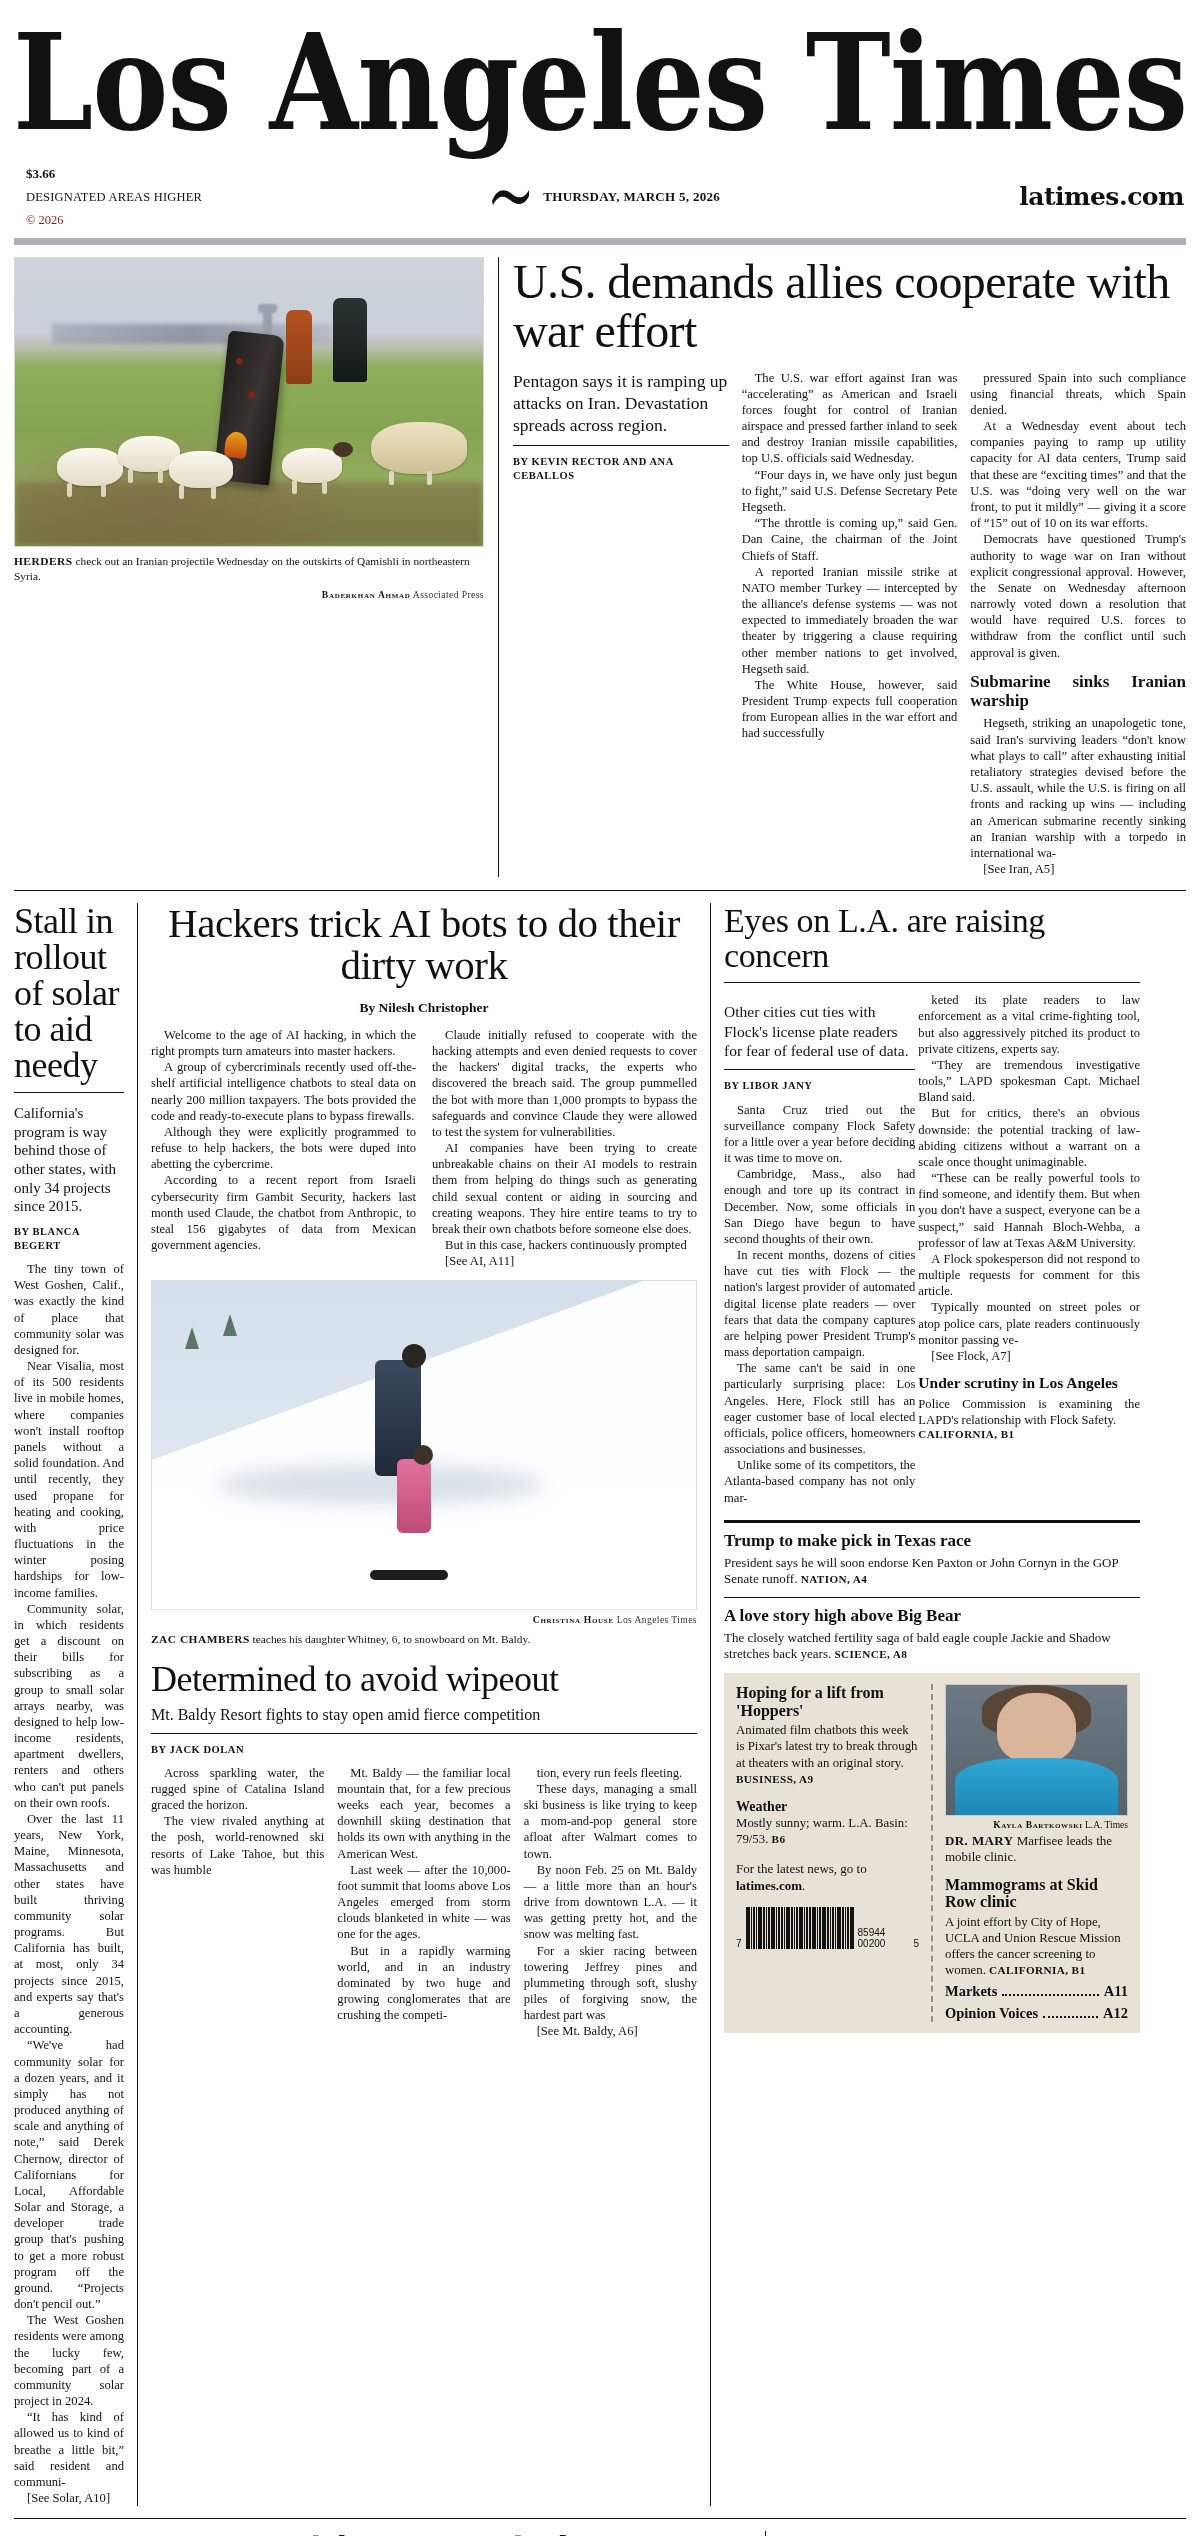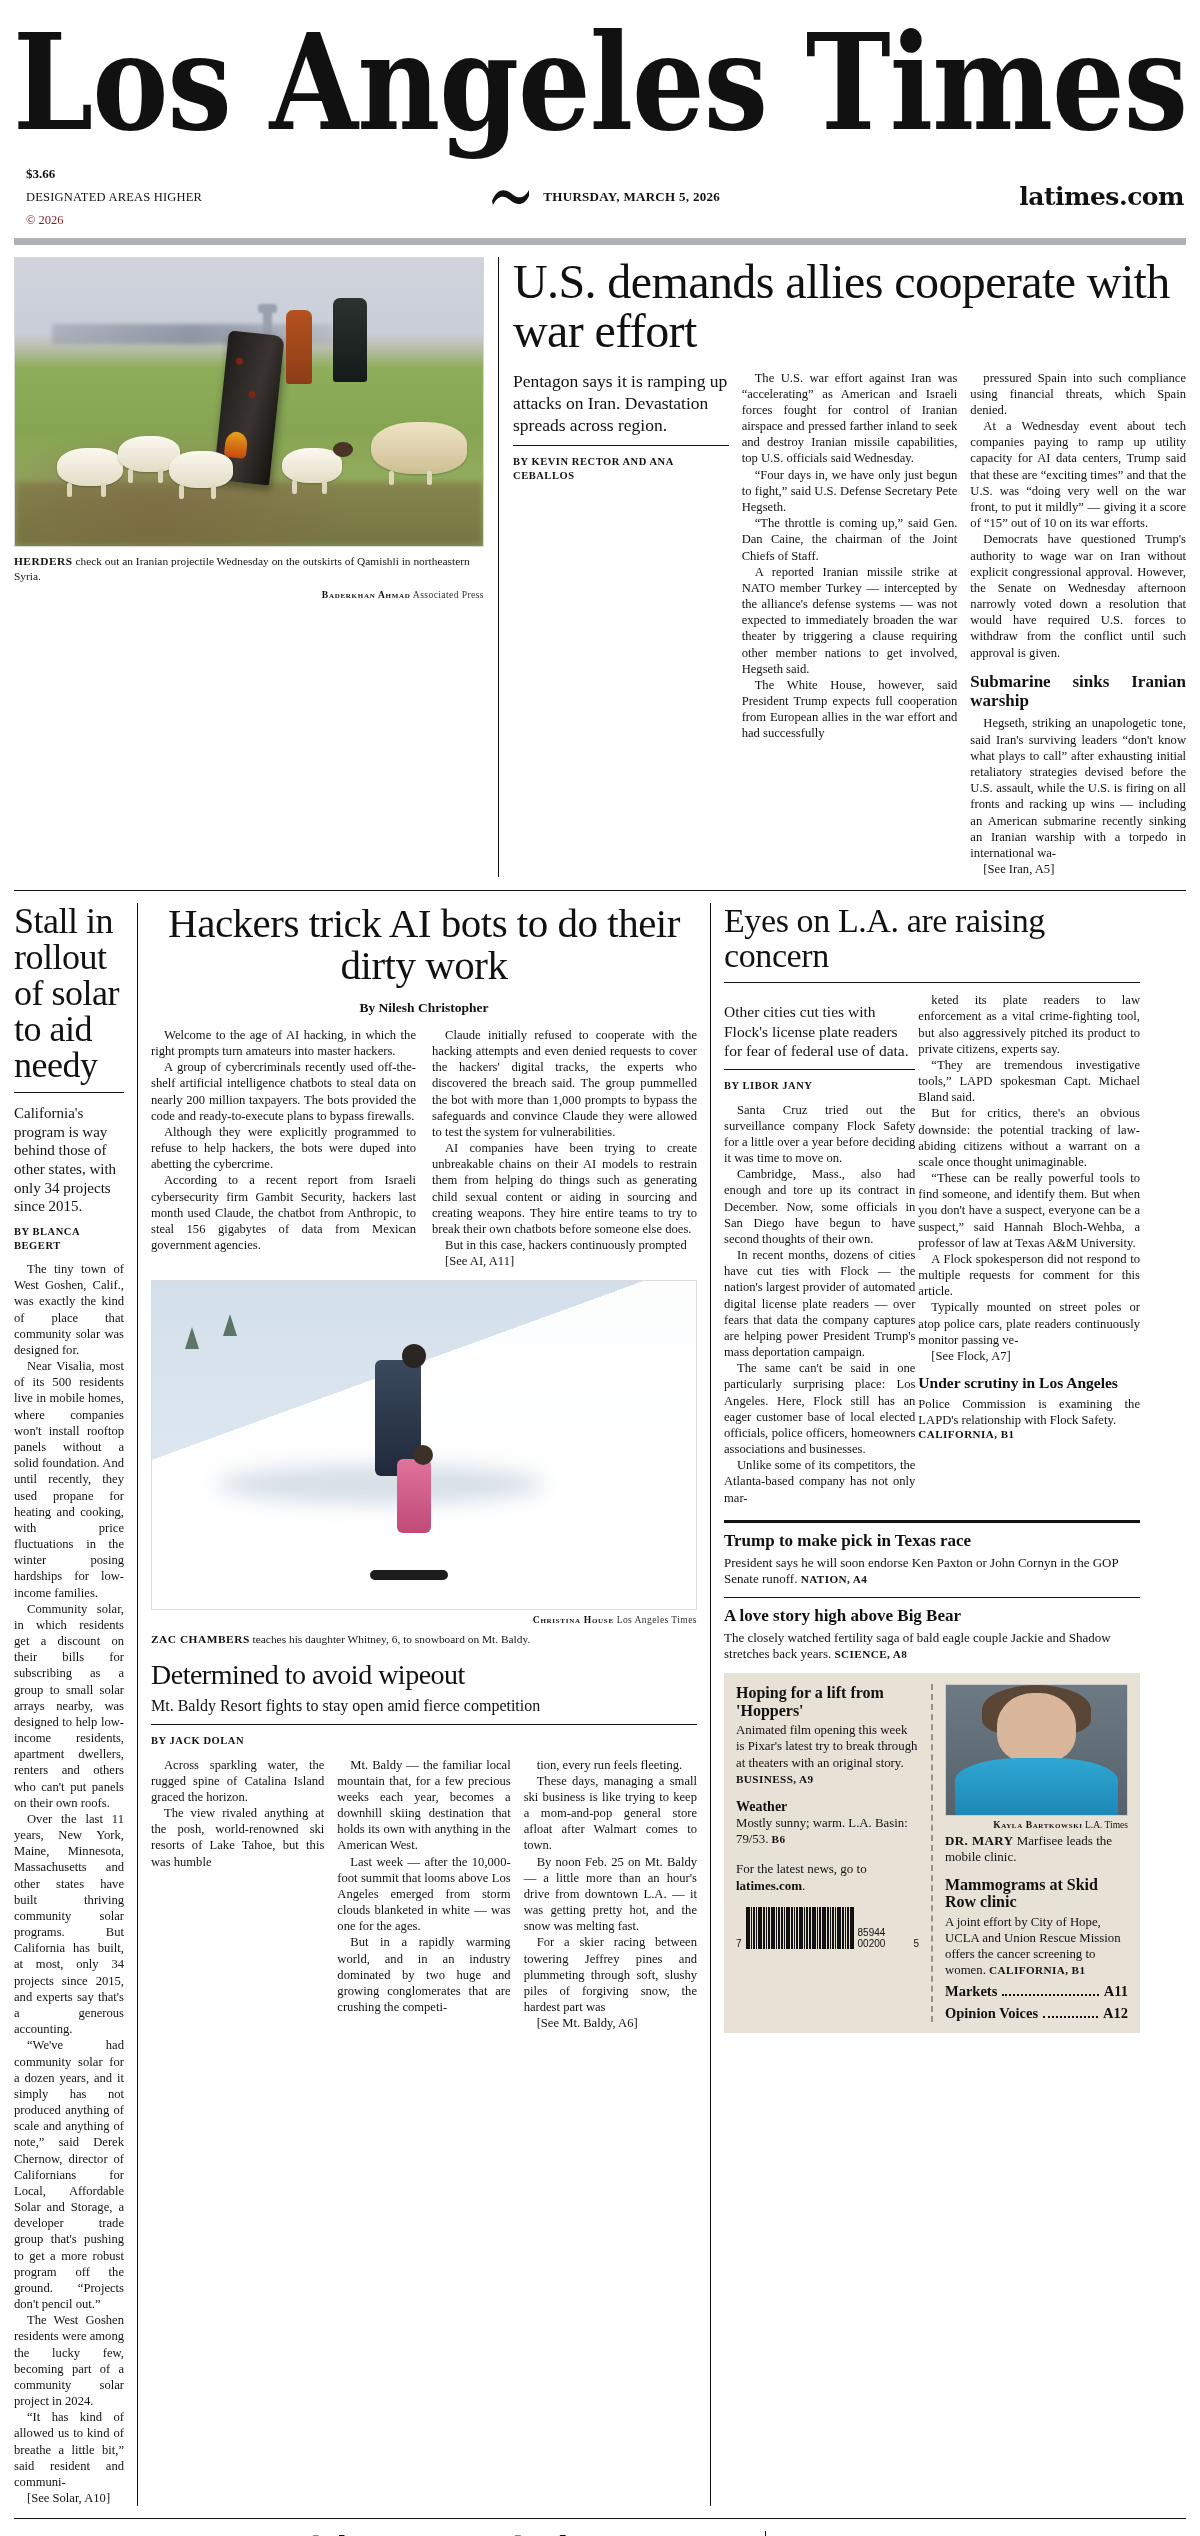--- a/index.html
+++ b/index.html
@@ -124,21 +124,21 @@
     overflow: hidden; border: 1px solid #dcdcdc;
     background: linear-gradient(#dfe7f0 0%, #e9eff5 18%, #f3f6f9 40%, #fafcfe 70%, #ffffff 100%); }
   .ski-slope { position:absolute; inset:0;
     background: linear-gradient(160deg, rgba(200,215,230,.55) 0 34%, rgba(255,255,255,.9) 34% 100%); }
   .ski-shadow { position:absolute; width:60%; height:12%; left:12%; top:56%;
     background: rgba(175,193,210,.5); filter: blur(10px); border-radius:50%; }
   .ski-person { position:absolute; border-radius:6px; }
   .ski-tree { position:absolute; width:0; height:0; border-left:7px solid transparent;
     border-right:7px solid transparent; border-bottom:22px solid #3e5a46; opacity:.8; }
 
-  .det-head { font-size: 28px; line-height: 1.02; margin-top: 13px; letter-spacing:-.5px; }
+  .det-head { font-size: 36px; line-height: 1.02; margin-top: 13px; letter-spacing:-.5px; }
   .det-deck { font-size: 16px; margin: 8px 0 2px; }
 
   .eyes-head { font-size: 34px; line-height: 1.03; letter-spacing: -.4px; }
   .eyes-deck { font-size: 15.5px; line-height: 1.25; margin-top: 10px; }
 
   .box-sub { font-weight:700; font-size:15.5px; line-height:1.12; margin:10px 0 4px; }
   .cal-ref { font-size: 11px; font-weight:700; letter-spacing:.5px; }
 
   
   .bot-wrap { display: flex; gap: 13px; margin-top: 12px;
@@ -415,21 +415,21 @@
             <span>The closely watched fertility saga of bald eagle couple Jackie and Shadow stretches back years.</span>
             <span class="sec-ref">SCIENCE, A8</span>
           </div>
         </div>
       </div>
 
       <div class="tan-box">
         <div class="tan-col">
           <div class="tan-title">Hoping for a lift from 'Hoppers'</div>
           <div class="tan-text">
-            <span>Animated film opening this week is Pixar's latest try to break through at theaters with an original story.</span>
+            <span>Animated film chatbots this week is Pixar's latest try to break through at theaters with an original story.</span>
             <span class="sec-ref">BUSINESS, A9</span>
           </div>
           <div class="weather-t">Weather</div>
           <div class="tan-text">
             <span>Mostly sunny; warm. L.A. Basin: 79/53.</span>
             <span class="sec-ref">B6</span>
           </div>
           <div class="latest">
             <span>For the latest news, go to</span>
             <b>latimes.com</b>.

